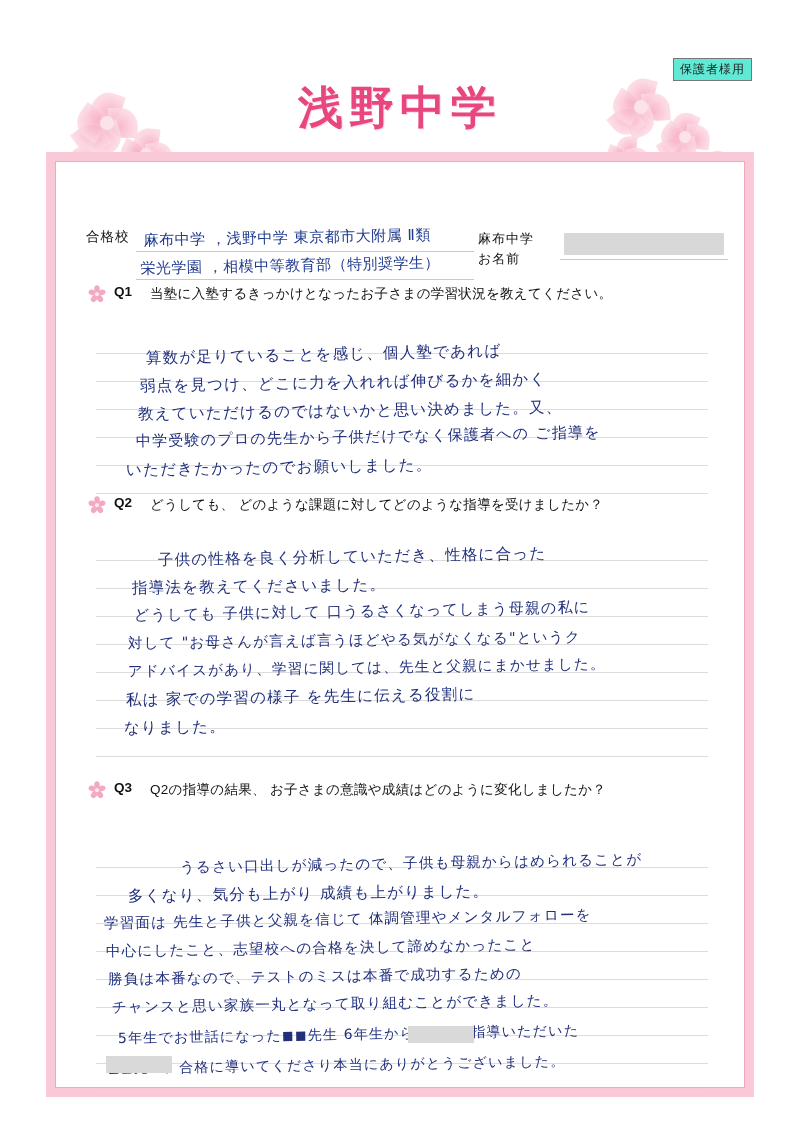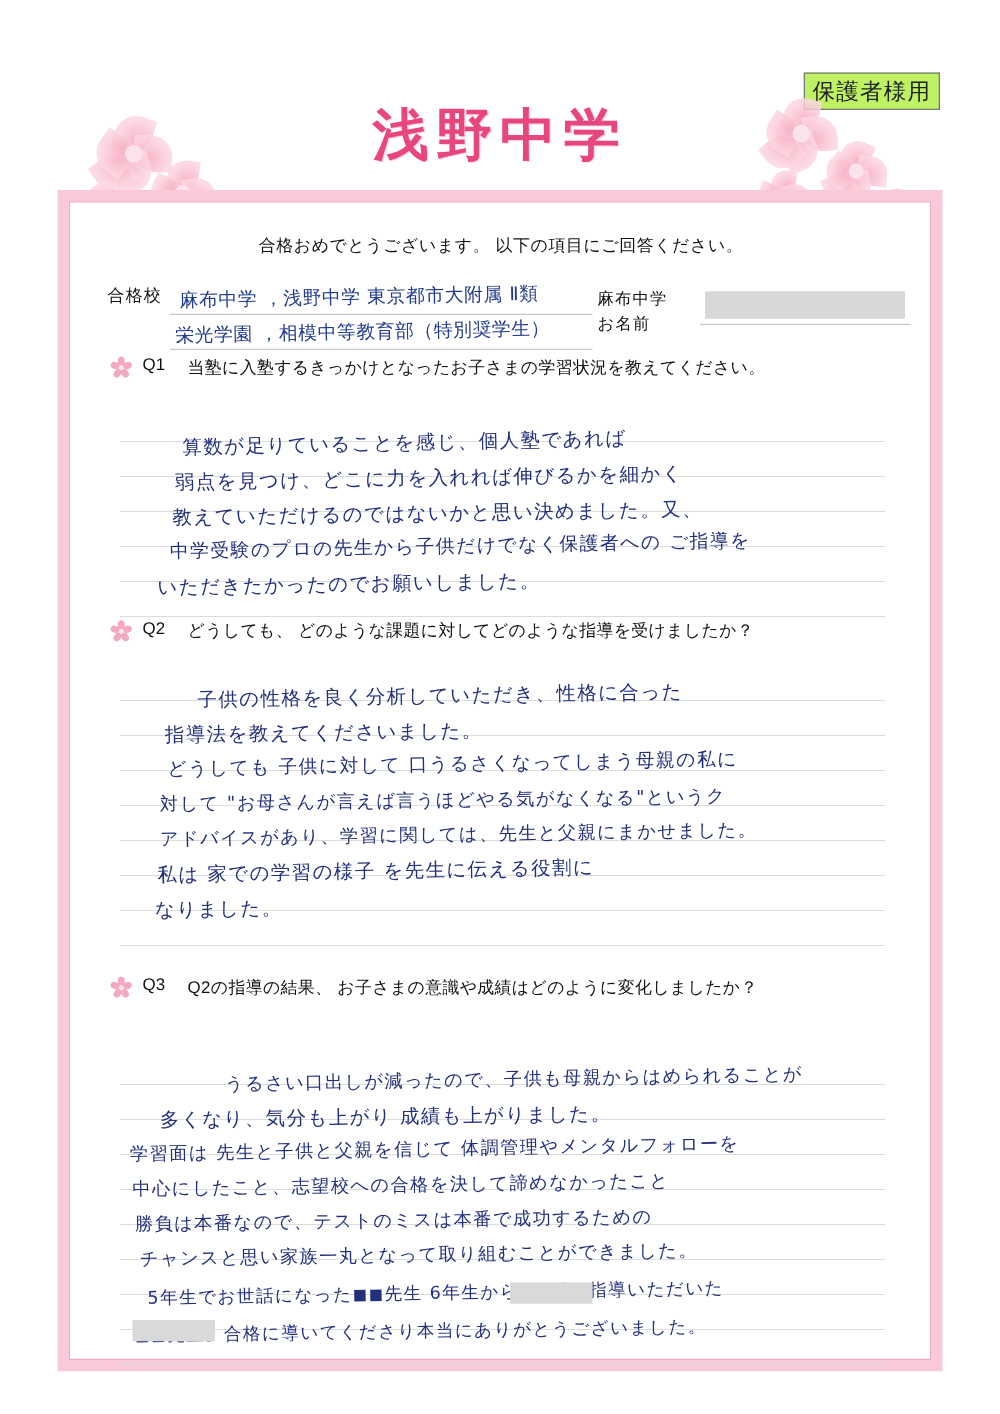--- a/index.html
+++ b/index.html
@@ -59,23 +59,23 @@
     color: #e8467f;
     text-shadow: 1px 1px 0 #ffd9e5;
   }
 
   #recipient-tag {
     position: absolute;
     right: 48px;
     top: 58px;
     border: 1px solid #777;
     padding: 2px 6px;
-    font-size: 18px;
+    font-size: 12px;
     color: #222;
-    background: #bef264;
+    background: #5eead4;
     letter-spacing: 1px;
   }
 
   
   .sakura {
     position: absolute;
     pointer-events: none;
   }
   .sakura .petal {
     position: absolute;
@@ -150,21 +150,21 @@
   .q-block { position: absolute; }
   .q-flower {
     position: absolute;
     left: 0; top: 1px;
     width: 18px; height: 18px;
   }
   .q-tag {
     position: absolute;
     left: 26px; top: 0;
     font-size: 13.5px;
-    font-weight: normal;
+    font-weight: bold;
     color: #111;
   }
   .q-text {
     position: absolute;
     left: 62px; top: 0;
     font-size: 13.5px;
     color: #111;
     line-height: 20px;
     letter-spacing: .3px;
   }
@@ -263,21 +263,20 @@
     <span class="petal" style="left:0;top:52%;transform:rotate(246deg)"></span>
     <span class="petal" style="left:0;top:26%;transform:rotate(318deg)"></span>
     <span class="core"></span>
   </div>
 
   <div id="title">浅野中学</div>
 
   <div class="outer-border"></div>
   <div class="inner-border"></div>
 
-  <div id="intro">合格おめでとうございます。 以下の項目にご回答ください。</div>
 
   <div id="school-row">
     <div class="label-box" id="school-label">合格校</div>
     <div id="school-hand">
       <div class="l1">麻布中学 ，浅野中学 東京都市大附属 Ⅱ類</div>
       <div class="l2">栄光学園 ，相模中等教育部（特別奨学生）</div>
     </div>
     <div class="label-box" id="name-label">
       <div>麻布中学</div>
       <div>お名前</div>

